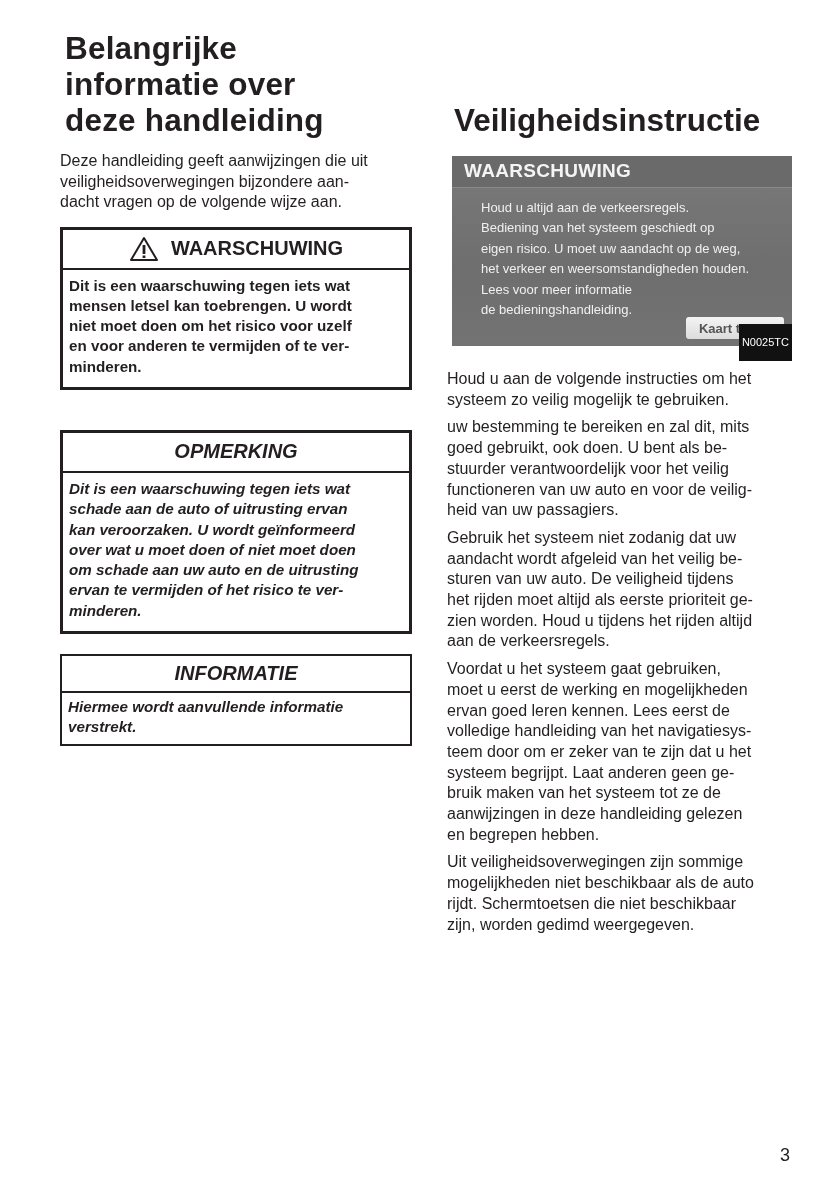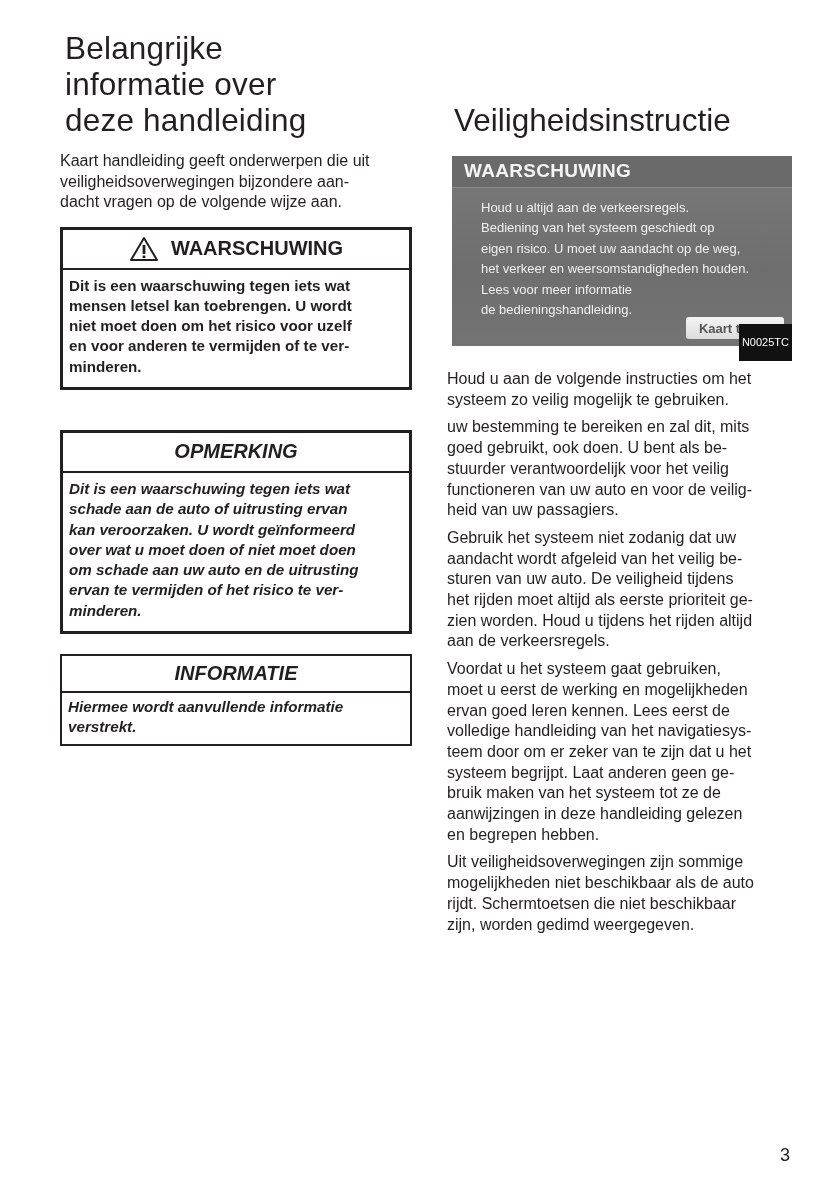--- a/index.html
+++ b/index.html
@@ -7,21 +7,21 @@
   body {
     position: relative;
     font-family: "Liberation Sans", sans-serif;
     color: #231f20;
     overflow: hidden;
   }
   .col-left { position: absolute; left: 60px; top: 30px; width: 352px; }
   .col-right { position: absolute; left: 447px; top: 30px; width: 346px; }
 
   .title-left {
-    font-size: 31.5px; font-weight: normal; line-height: 36px;
+    font-size: 31.5px; font-weight: bold; line-height: 36px;
     margin-left: 5px; letter-spacing: 0.2px;
   }
   .intro {
     margin-top: 13px; font-size: 16px; line-height: 20.5px;
   }
 
   .box {
     border: 2px solid #231f20;
     margin-top: 16px;
   }
@@ -40,21 +40,21 @@
   }
   .box-body.italic { font-style: italic; }
 
   .box-warning { margin-top: 14px; }
   .box-note { margin-top: 40px; }
   .box-info { margin-top: 20px; }
   .box-info .box-head { height: 37px; }
   .box-info .box-body { padding: 4px 6px 6px 6px; }
 
   .title-right {
-    font-size: 31.5px; font-weight: normal; line-height: 36px;
+    font-size: 31.5px; font-weight: bold; line-height: 36px;
     margin-left: 7px; margin-top: 72px;
   }
 
   .screen {
     position: relative;
     margin-top: 18px; margin-left: 5px;
     width: 340px; height: 190px;
     background: linear-gradient(180deg, #7a7a7a 0%, #6e6e6e 60%, #737373 100%);
   }
   .screen-head {
@@ -101,21 +101,21 @@
 <body>
 
 <div class="col-left">
   <h1 class="title-left">
     <div>Belangrijke</div>
     <div>informatie over</div>
     <div>deze handleiding</div>
   </h1>
 
   <div class="intro">
-    <div>Kaart handleiding geeft onderwerpen die uit</div>
+    <div>Deze handleiding geeft aanwijzingen die uit</div>
     <div>veiligheidsoverwegingen bijzondere aan-</div>
     <div>dacht vragen op de volgende wijze aan.</div>
   </div>
 
   <div class="box thick box-warning">
     <div class="box-head">
       <svg class="warn-icon" viewBox="0 0 30 26">
         <path d="M15 2 L28 24 L2 24 Z" fill="none" stroke="#231f20" stroke-width="2" stroke-linejoin="round"></path>
         <rect x="13.6" y="9" width="2.8" height="9" fill="#231f20"></rect>
         <rect x="13.6" y="19.5" width="2.8" height="2.5" fill="#231f20"></rect>

